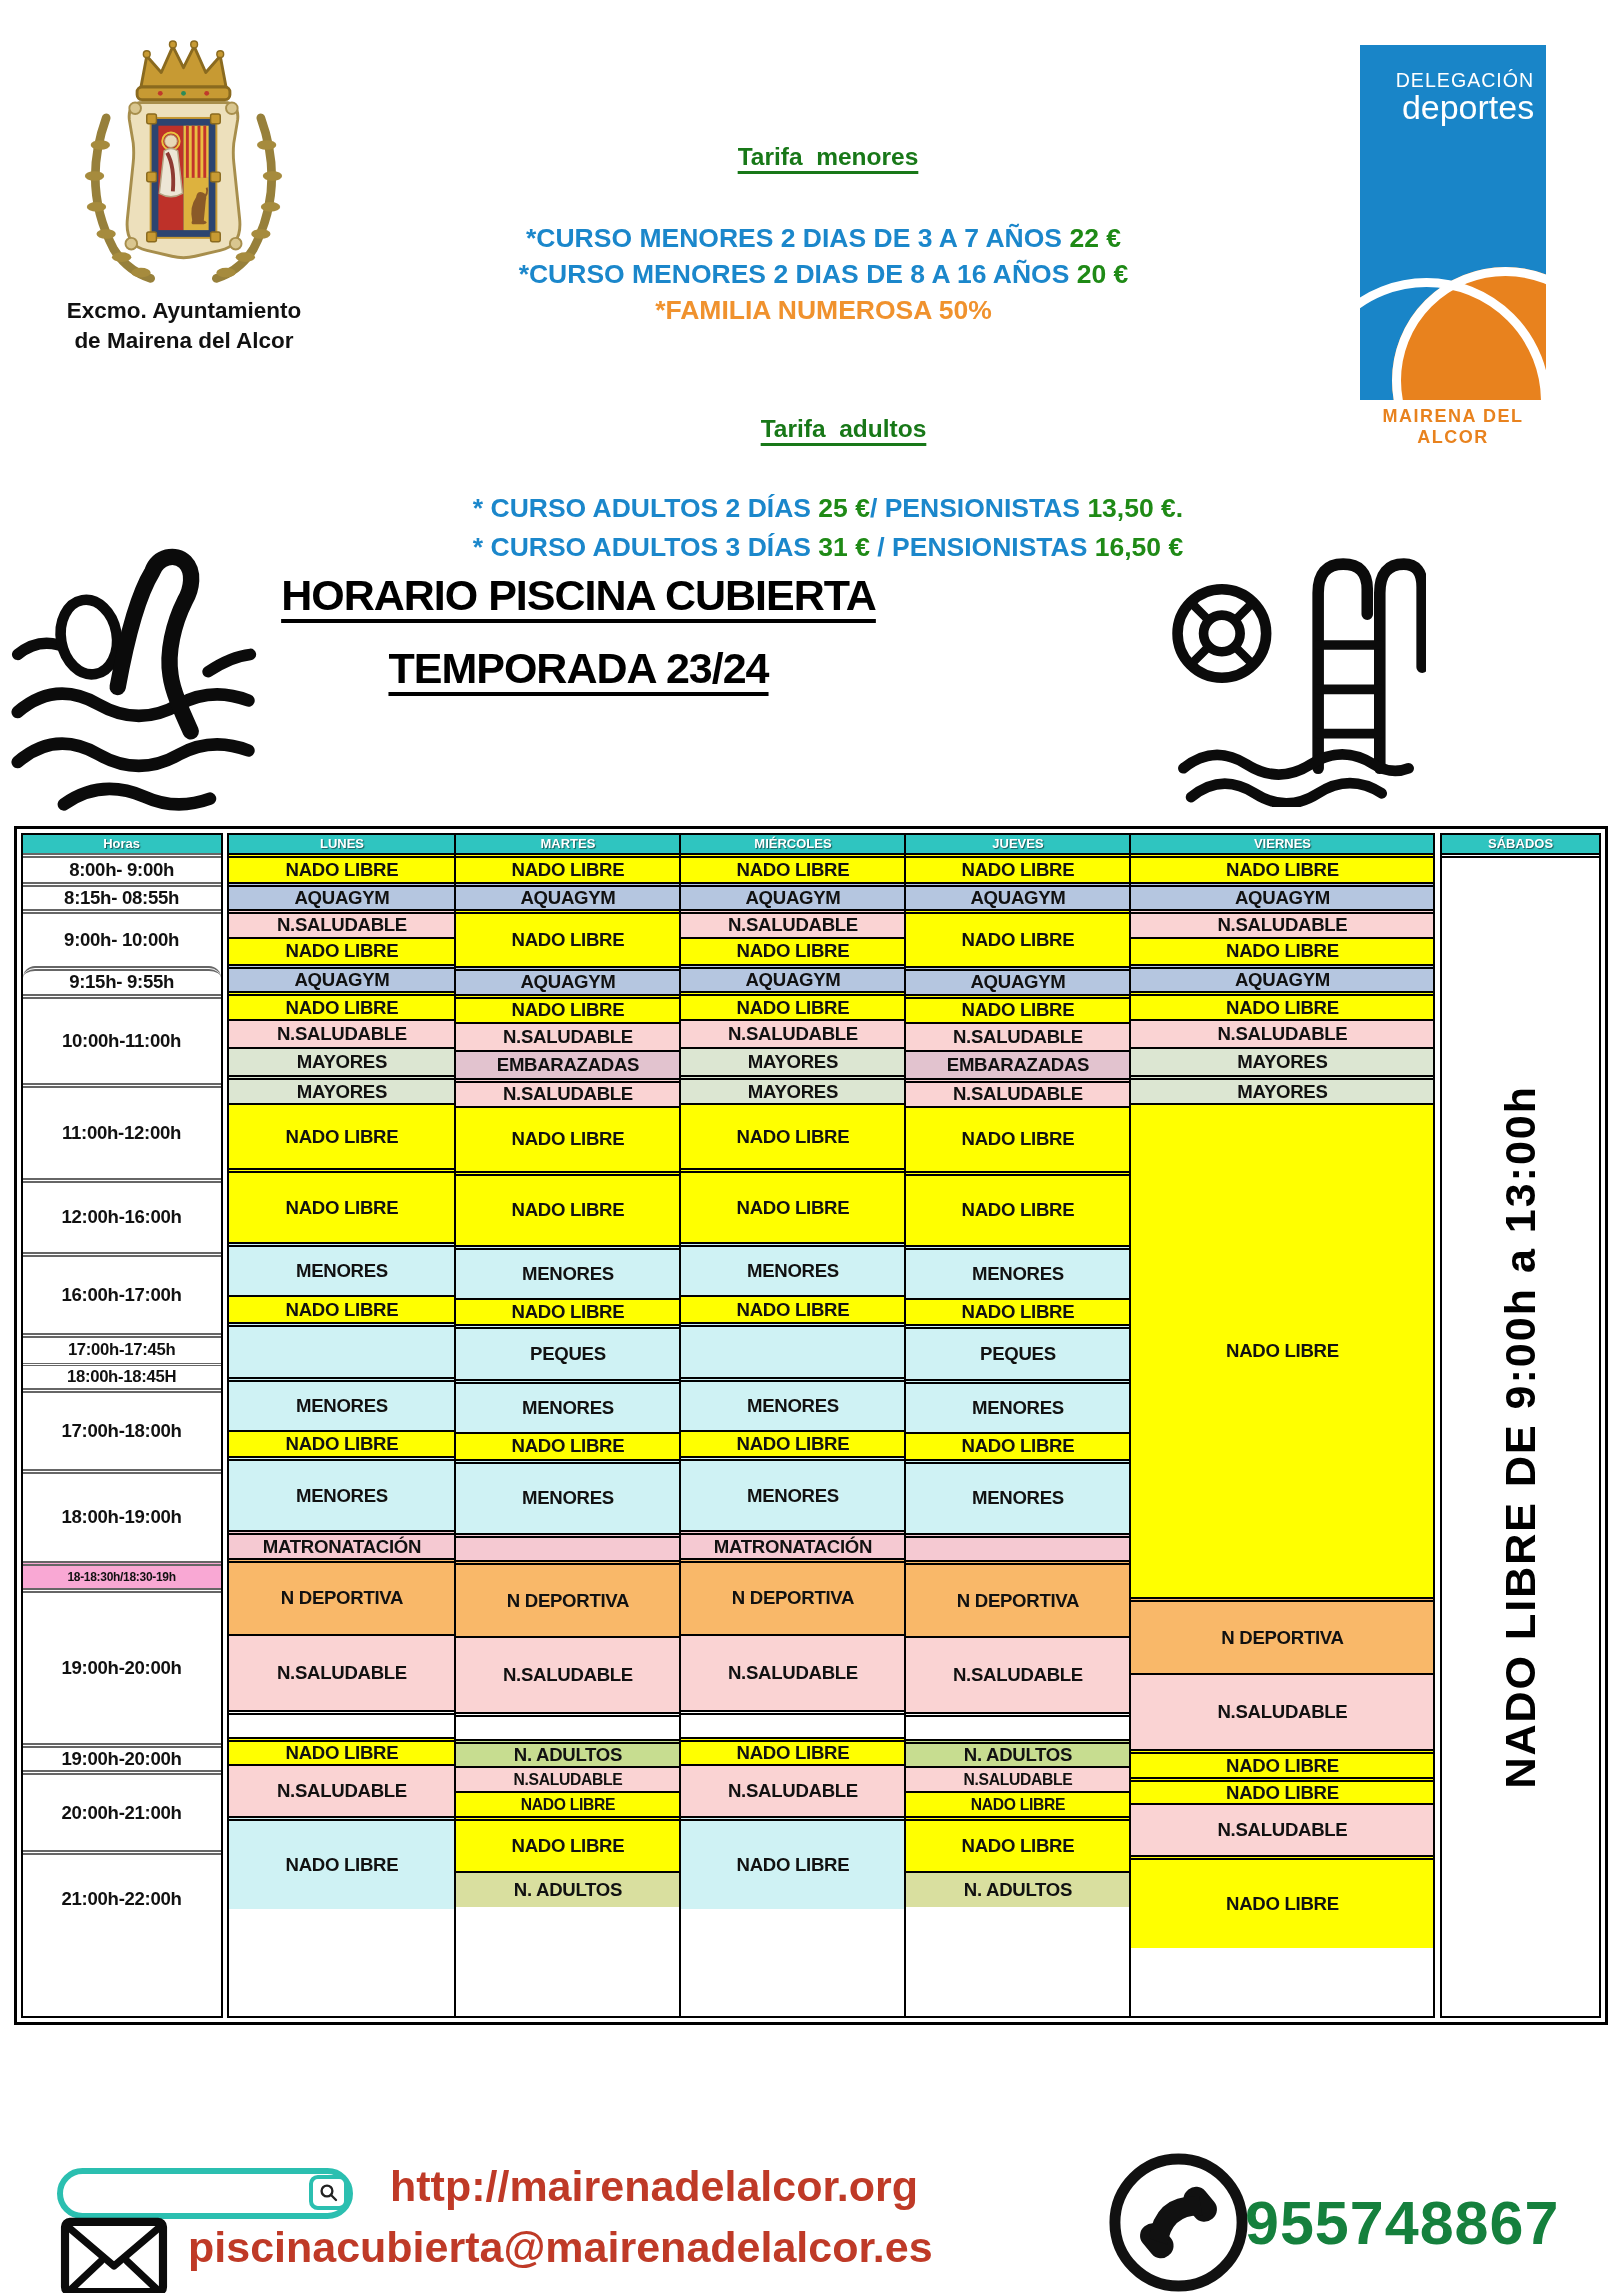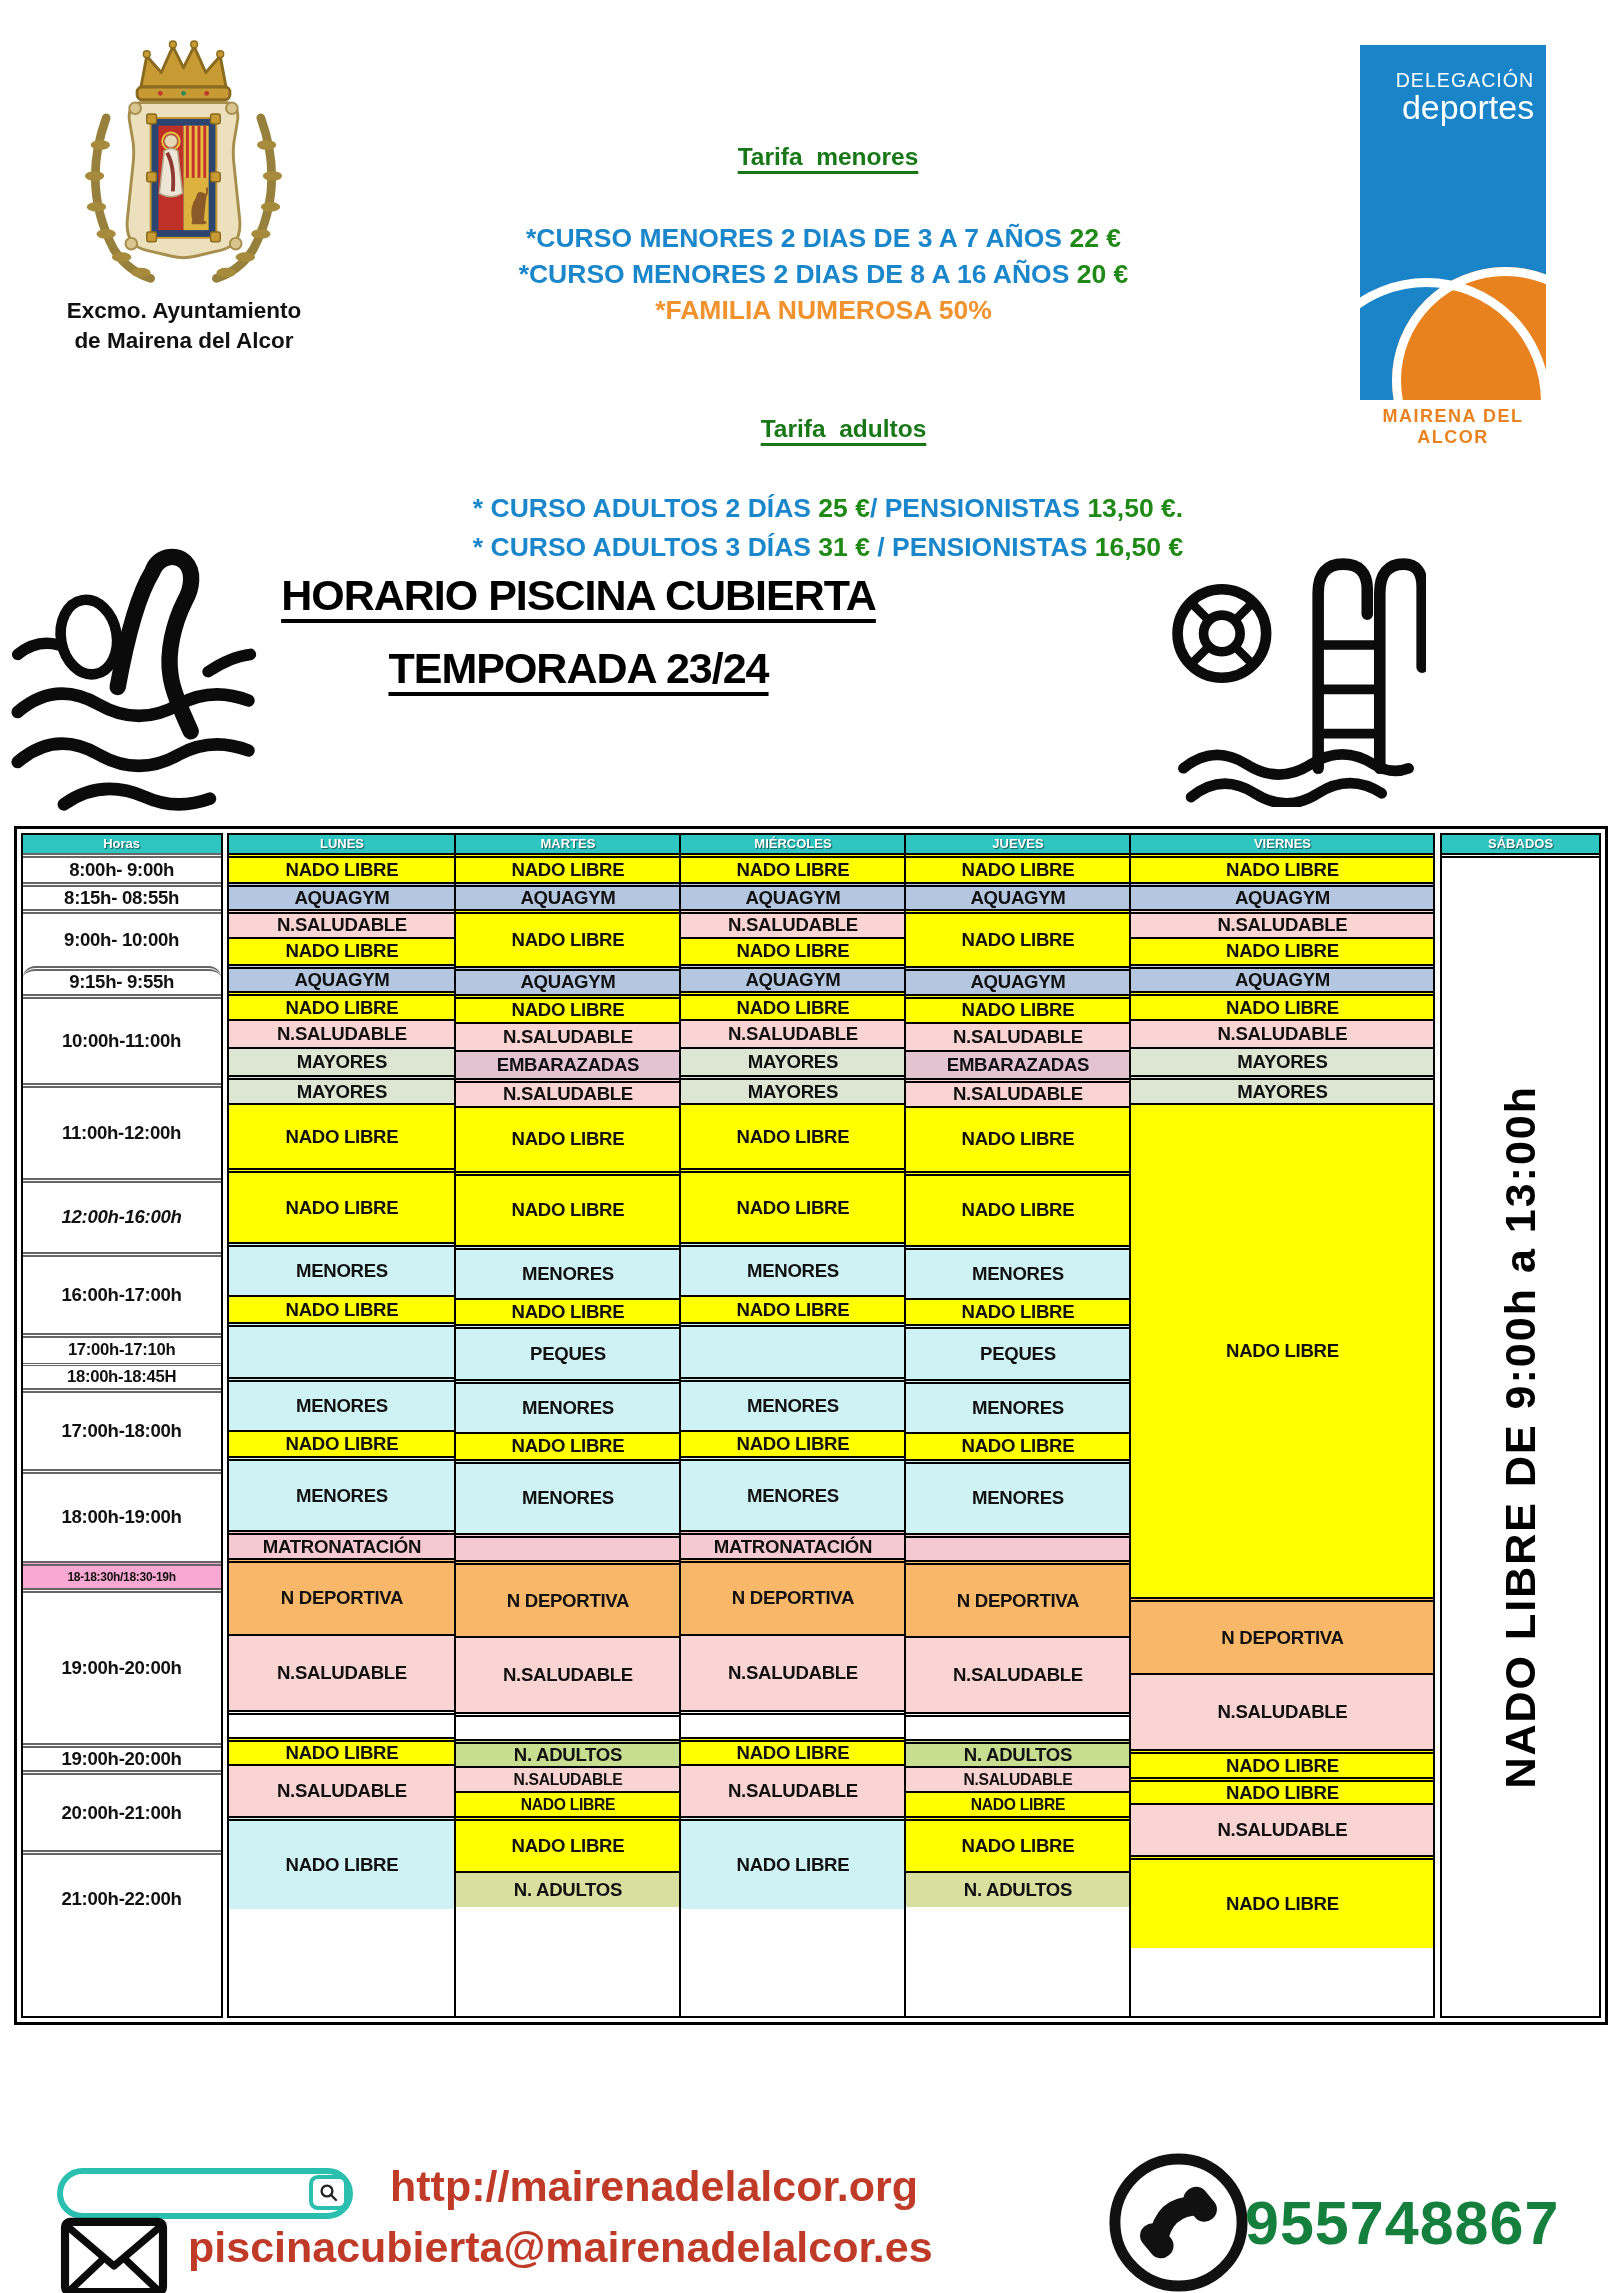--- a/index.html
+++ b/index.html
@@ -197,28 +197,28 @@
         </div>
         <div class="cell grp hcell" style="height: 27.4px; background: rgb(255, 255, 255); border-radius: 12px;">
           <span>9:15h- 9:55h</span>
         </div>
         <div class="cell grp hcell" style="height: 89px; background: rgb(255, 255, 255);">
           <span>10:00h-11:00h</span>
         </div>
         <div class="cell grp hcell" style="height: 95px; background: rgb(255, 255, 255);">
           <span>11:00h-12:00h</span>
         </div>
-        <div class="cell grp hcell" style="height: 74px; background: rgb(255, 255, 255); font-style: italic;">
+        <div class="cell grp hcell" style="height: 74px; background: rgb(255, 255, 255);">
           <span>12:00h-16:00h</span>
         </div>
         <div class="cell grp hcell" style="height: 81px; background: rgb(255, 255, 255);">
           <span>16:00h-17:00h</span>
         </div>
         <div class="cell grp hcell" style="height: 55px; background: rgb(255, 255, 255); flex-direction: column; padding: 0px;">
-          <div class="half">17:00h-17:10h</div>
+          <div class="half">17:00h-17:45h</div>
           <div class="half">18:00h-18:45H</div>
         </div>
         <div class="cell grp hcell" style="height: 81px; background: rgb(255, 255, 255);">
           <span>17:00h-18:00h</span>
         </div>
         <div class="cell grp hcell" style="height: 92px; background: rgb(255, 255, 255);">
           <span>18:00h-19:00h</span>
         </div>
         <div class="cell grp hcell" style="height: 27.4px; background: #f9a8d4; font-size: 12px;">
           <span>18-18:30h/18:30-19h</span>

